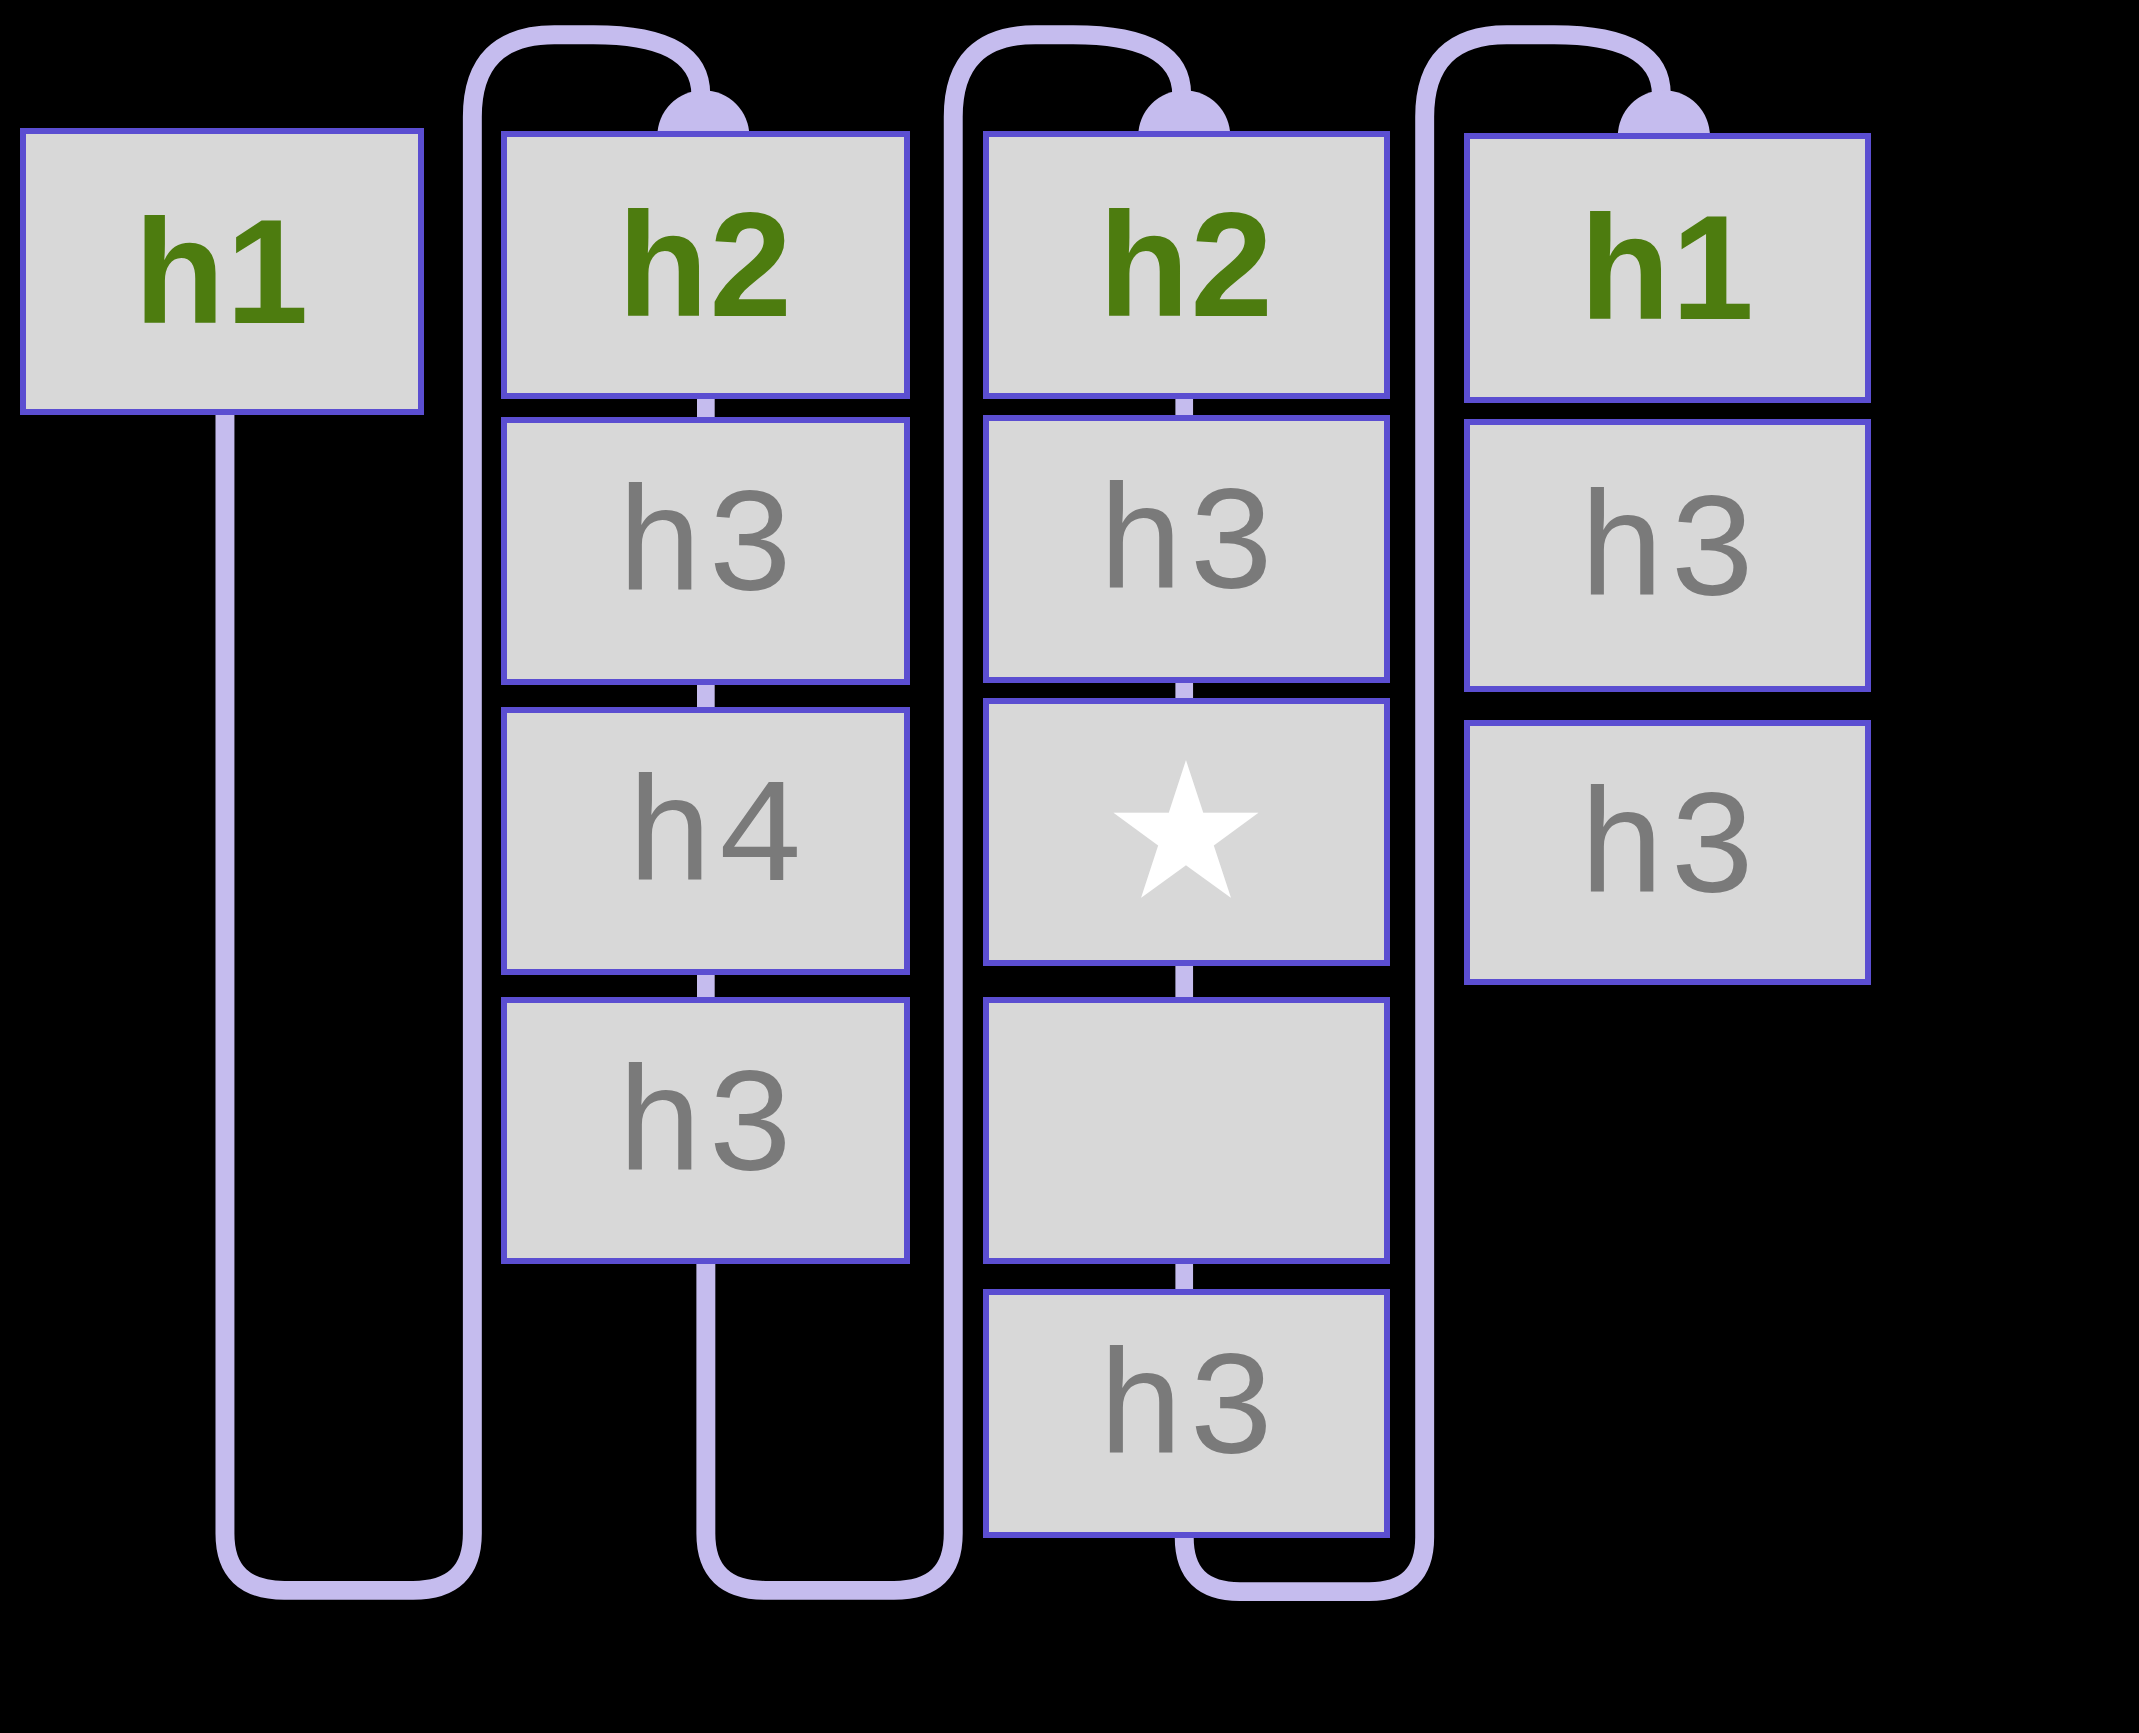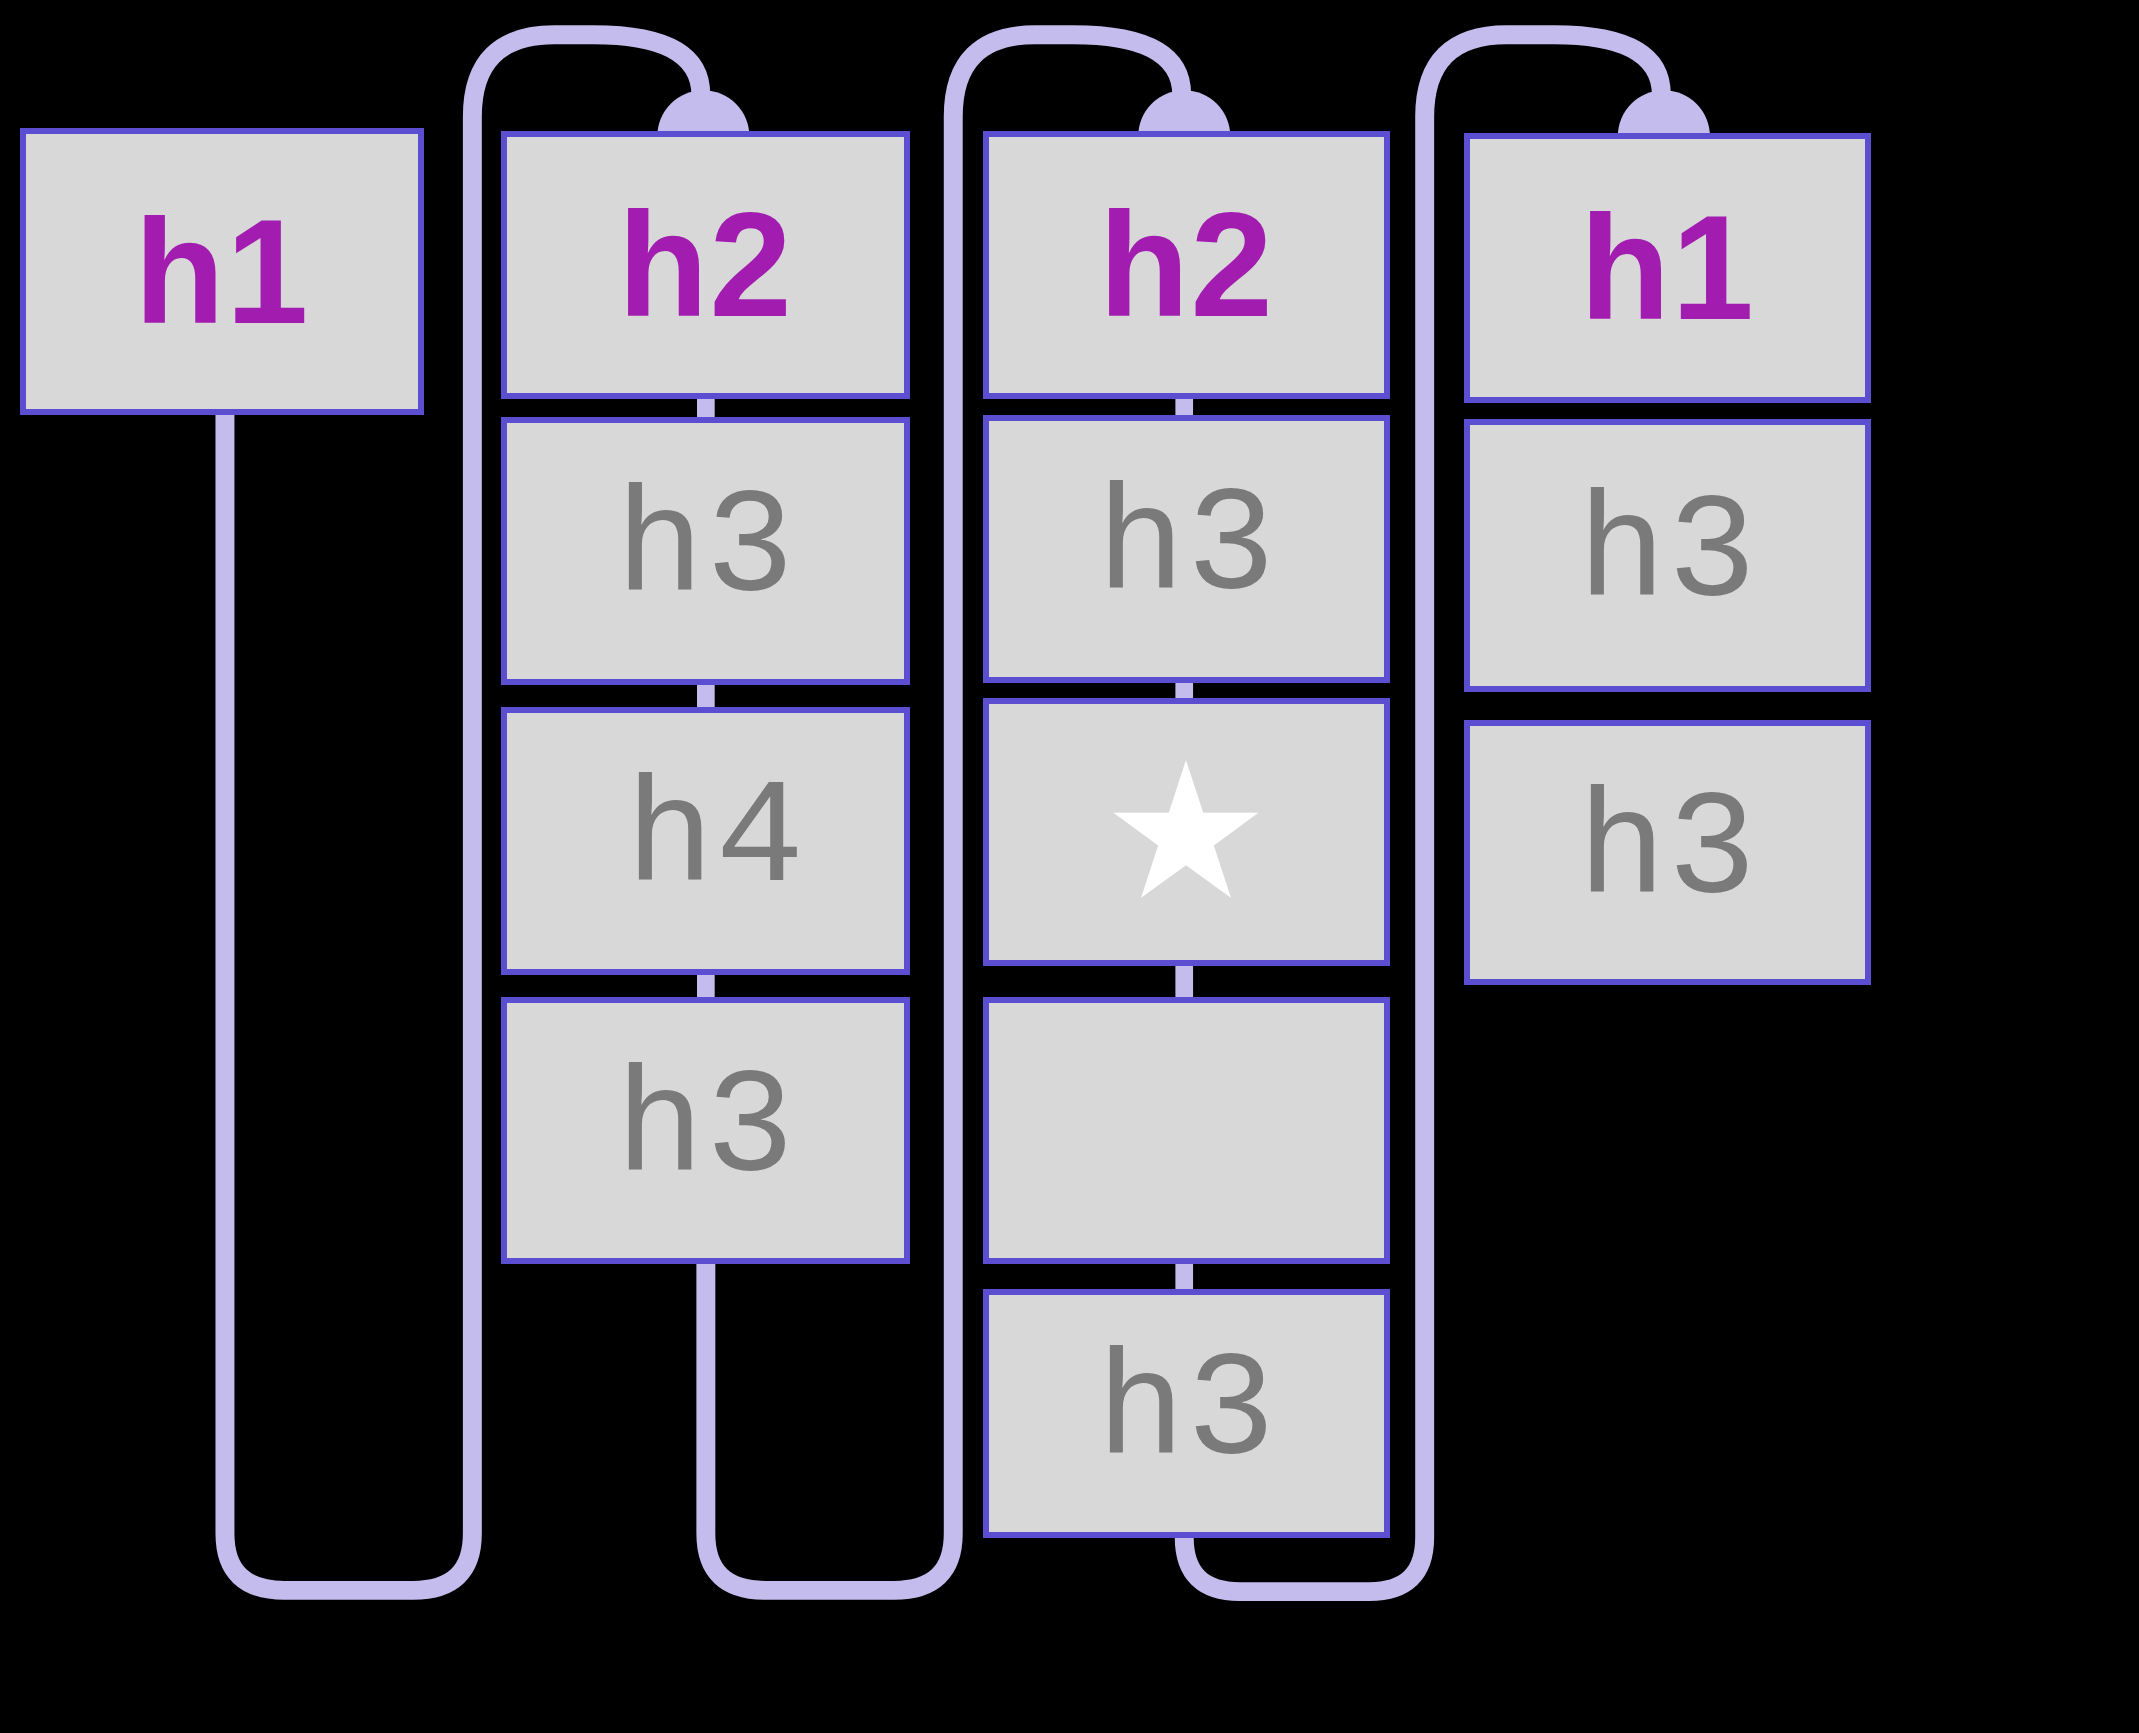--- a/index.html
+++ b/index.html
@@ -27,21 +27,21 @@
     align-items: center;
     justify-content: center;
   }
   .label {
     font-size: 148px;
     line-height: 1;
     letter-spacing: 1.3px;
   }
   .primary .label {
     font-weight: bold;
-    color: #a21caf;
+    color: #4d7c0f;
   }
   .secondary .label {
     font-weight: normal;
     color: var(--secondary, #7a7a7a);
     font-family: Liberation Mono, monospace;
   }
   .star-box .label {
     font-family: "DejaVu Sans", sans-serif;
     font-size: 189px;
     color: var(--star, #ffffff);

